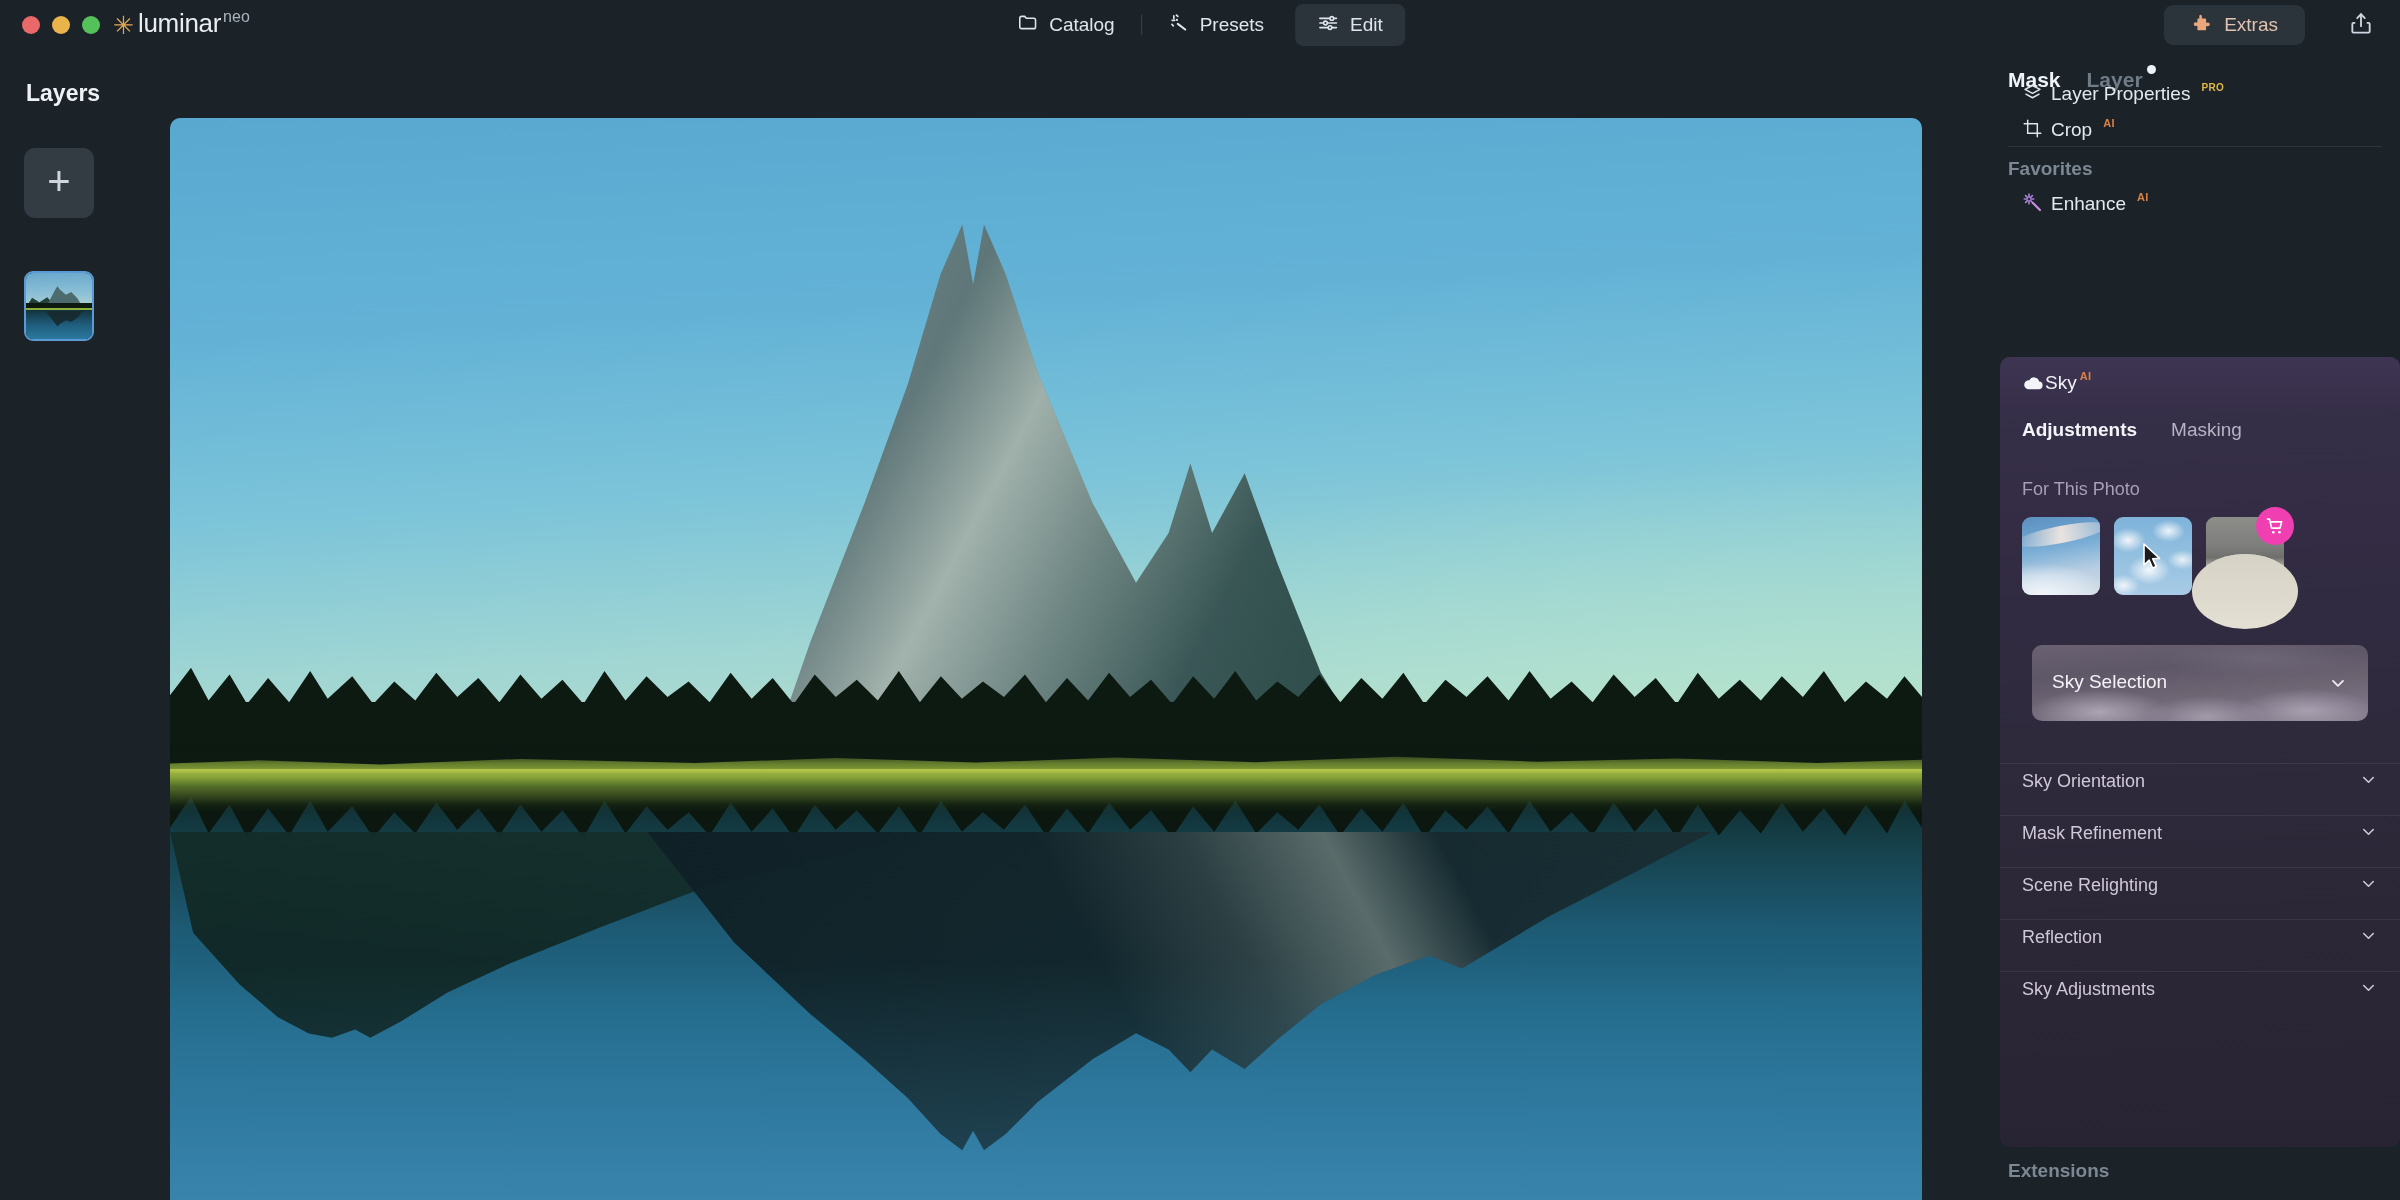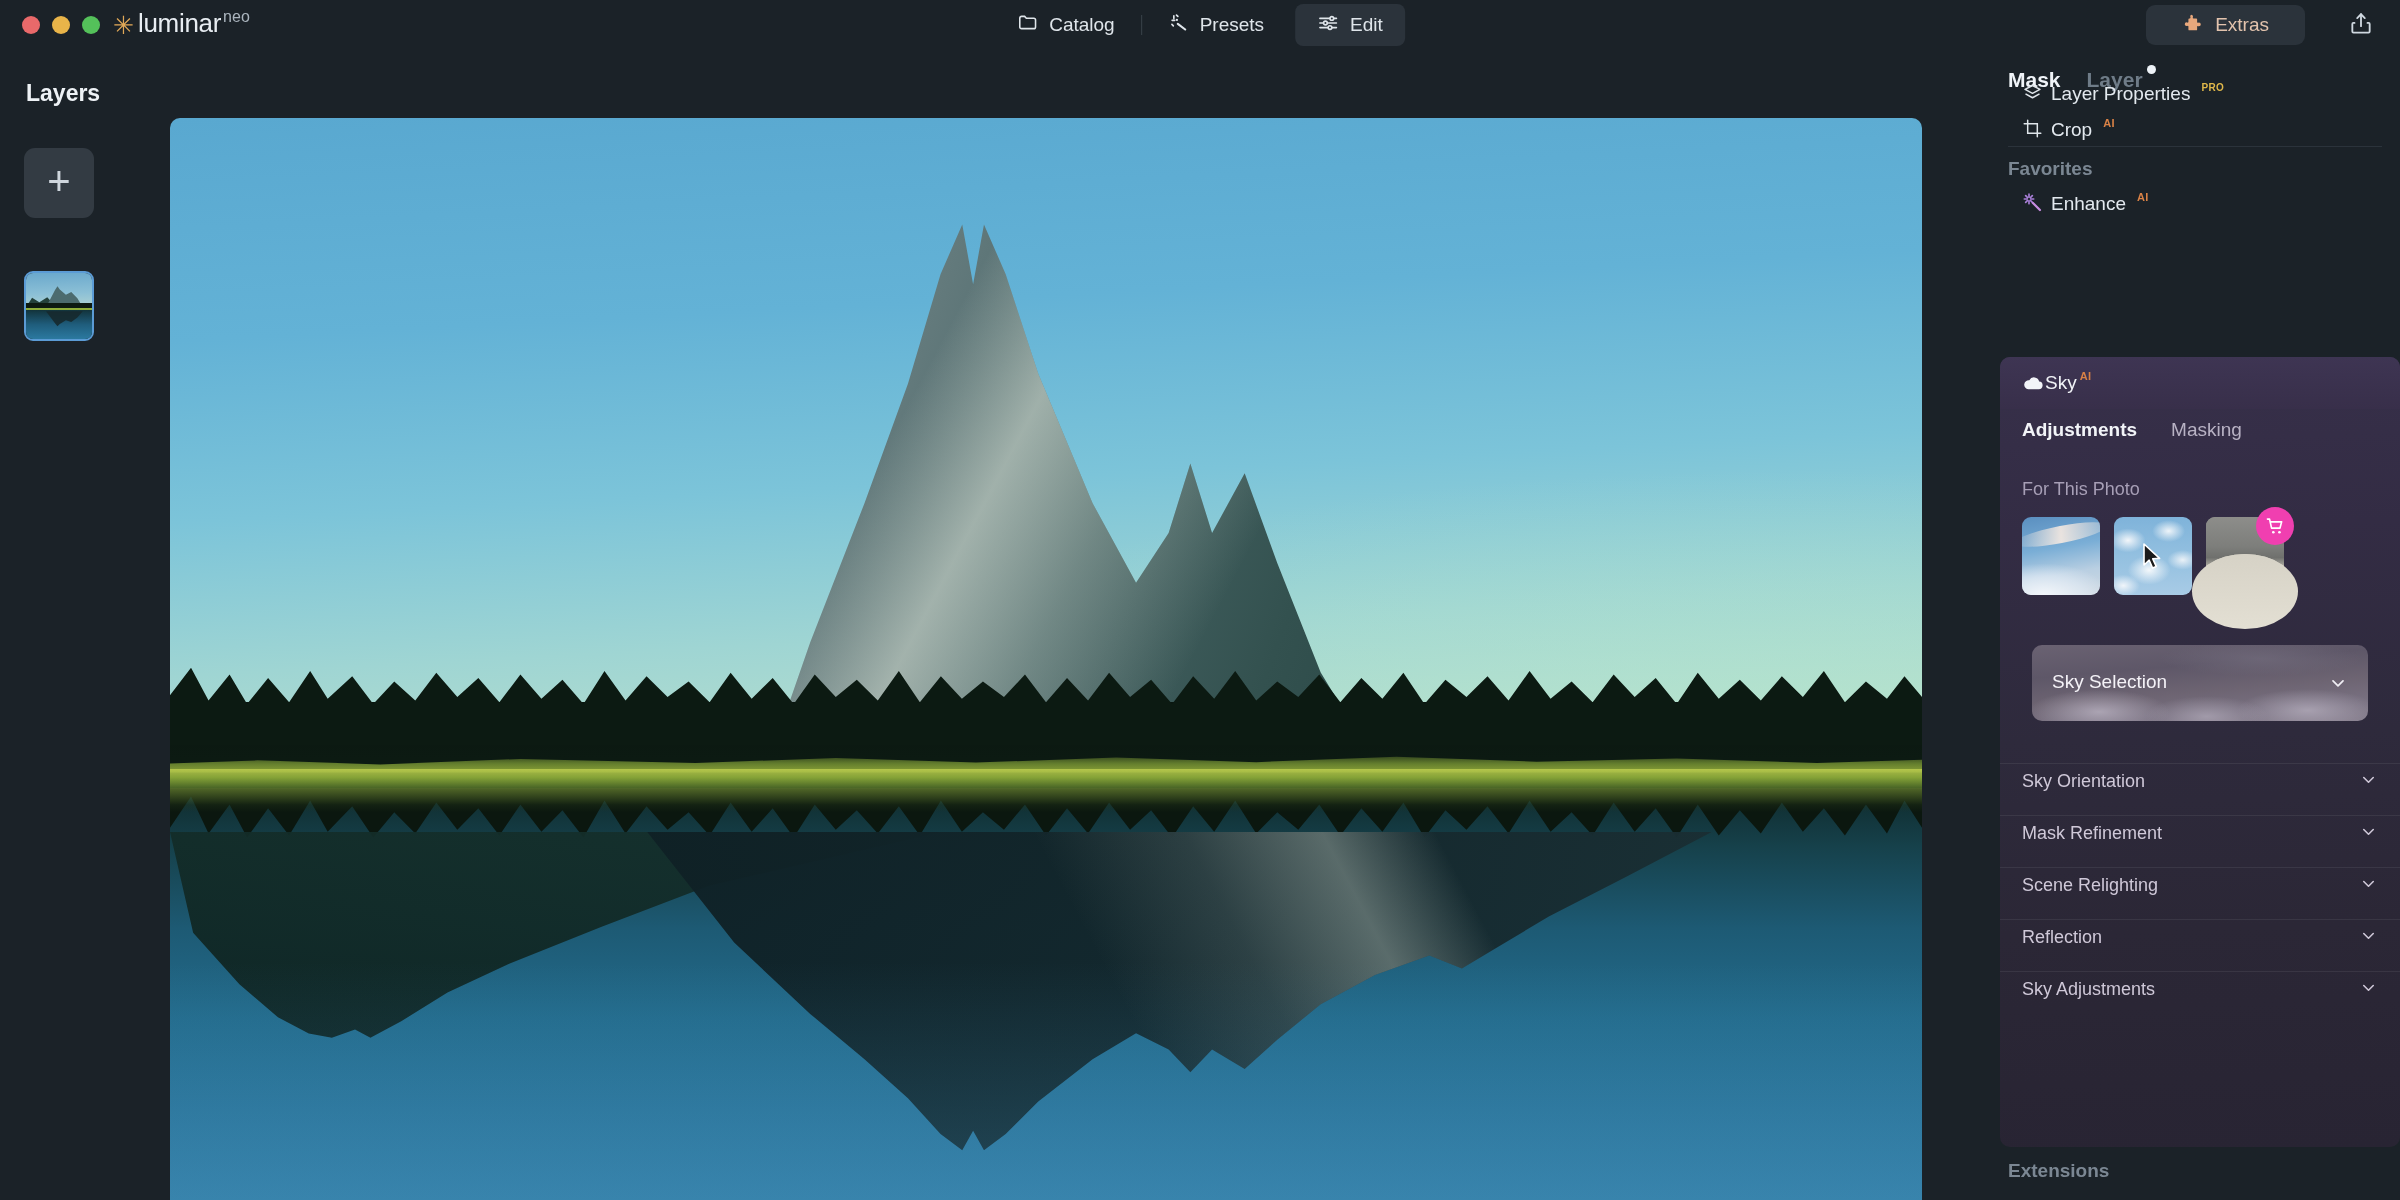--- a/index.html
+++ b/index.html
@@ -38,21 +38,21 @@
     display: flex; align-items: center; gap: 11px;
     padding: 0 22px; height: 42px; border-radius: 8px;
     color: #dfe5ea; font-size: 19px; cursor: pointer;
   }
   .nav-btn.active { background: #2b333b; }
   .nav-divider { width: 1px; height: 20px; background: #3a434b; margin: 0 4px; }
 
   .extras-btn {
     position: absolute; top: 5px; right: 95px;
     display: flex; align-items: center; gap: 11px;
-    height: 40px; padding: 0 36px; border-radius: 9px;
+    height: 40px; padding: 0 27px; border-radius: 9px;
     background: #2b333b; color: #e2c3ad; font-size: 19px; cursor: pointer;
   }
   .share-btn { position: absolute; top: 10px; right: 26px; cursor: pointer; }
 
   
   .layers-panel { position: absolute; top: 50px; left: 0; width: 156px; height: 1150px; }
   .layers-title {
     position: absolute; top: 30px; left: 26px;
     font-size: 23px; color: #eef2f6; font-weight: 700;
   }

